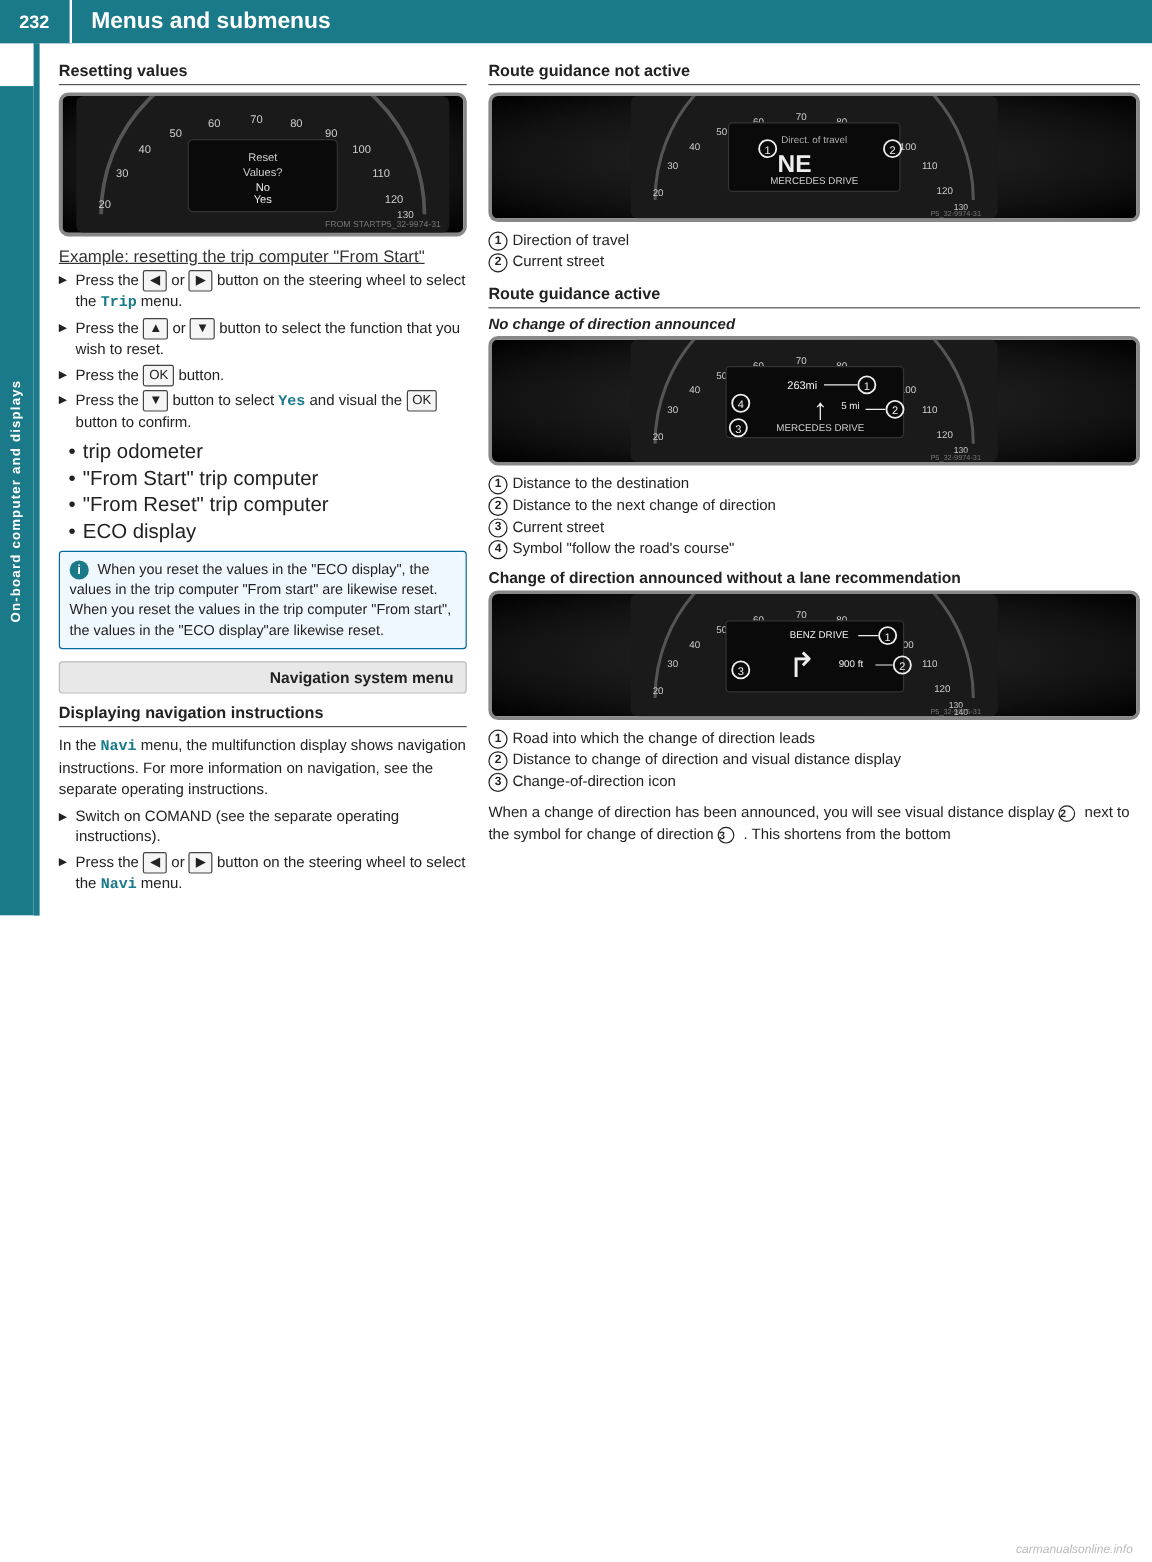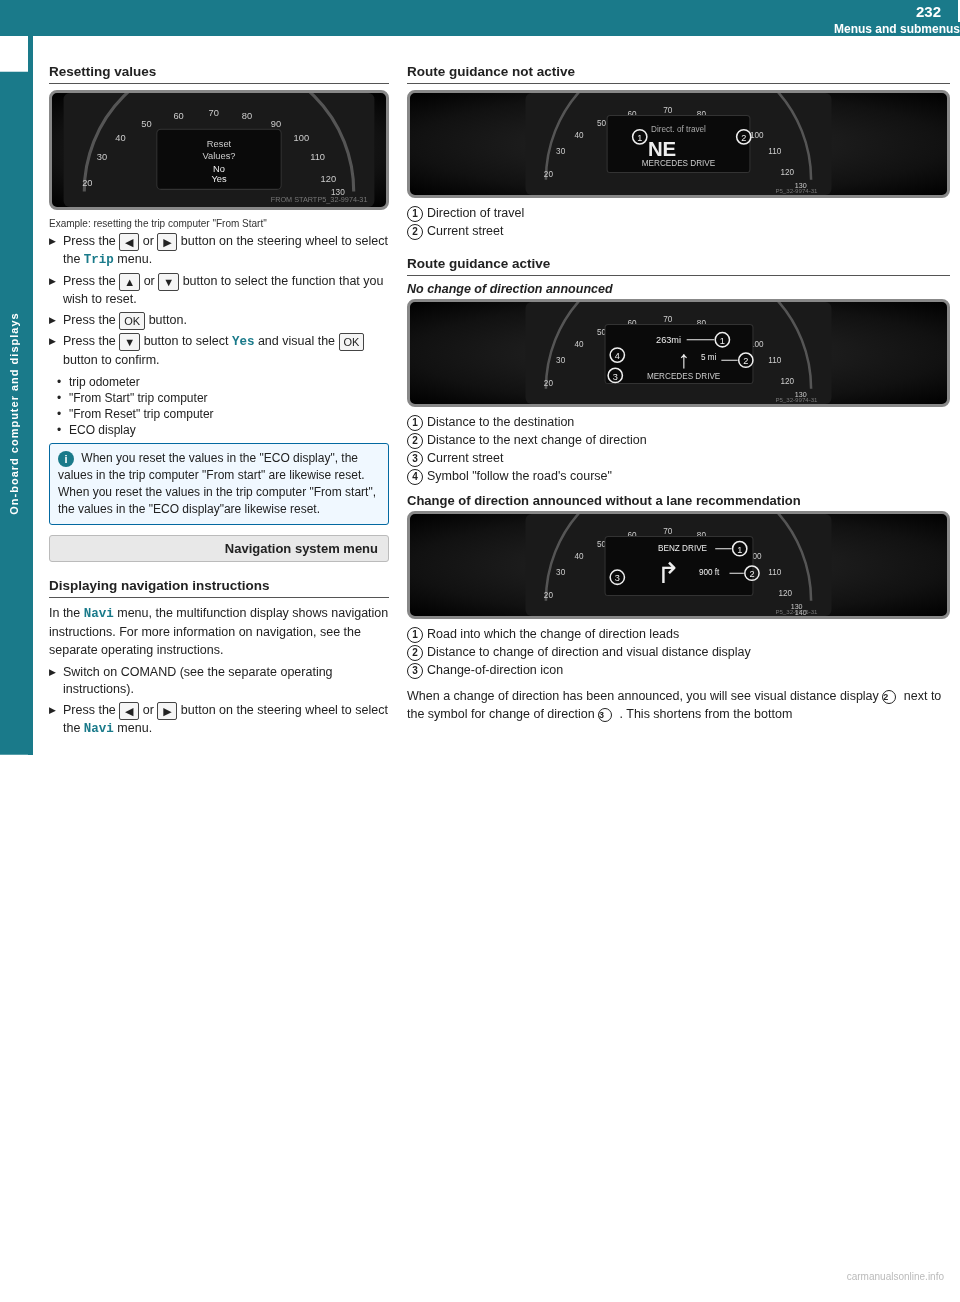--- a/index.html
+++ b/index.html
@@ -10,40 +10,39 @@
       font-size: 13px;
       background: #fff;
       color: #222;
     }
 
     
     .header-bar {
       background: #1a7a8a;
       color: #fff;
       display: flex;
-      align-items: flex-end;
+      align-items: center;
       height: 36px;
       padding: 0 0 0 0;
-      flex-direction: column;
     }
     .page-number-box {
       background: #1a7a8a;
       color: #fff;
       font-weight: bold;
       font-size: 15px;
       padding: 0 16px;
       height: 100%;
       display: flex;
       align-items: center;
       border-right: 2px solid #fff;
       min-width: 60px;
     }
     .header-title {
       font-weight: bold;
-      font-size: 12px;
+      font-size: 19px;
       padding-left: 16px;
     }
 
     
     .sidebar-label {
       position: absolute;
       left: 0;
       top: 36px;
       width: 28px;
       background: #1a7a8a;
@@ -75,21 +74,21 @@
     .right-column {
       flex: 1;
       min-width: 0;
     }
 
     
     .section-title {
       font-weight: bold;
       font-size: 13.5px;
       margin-bottom: 4px;
-      margin-top: 16px;
+      margin-top: 3px;
     }
     .section-divider {
       border: none;
       border-top: 1.5px solid #555;
       margin-bottom: 6px;
     }
 
     
     .speedo-container {
       width: 100%;
@@ -114,23 +113,24 @@
 
     
     .speedo-svg {
       position: absolute;
       top: 0; left: 0;
       width: 100%; height: 100%;
     }
 
     
     .img-caption {
-      font-size: 10px;
+      font-size: 14px;
       color: #333;
       margin-bottom: 4px;
+      text-decoration: underline;
     }
 
     
     .arrow-list {
       list-style: none;
       padding: 0;
       margin: 0 0 6px 0;
     }
     .arrow-list li {
       padding-left: 14px;
@@ -150,21 +150,21 @@
 
     .bullet-list {
       list-style: none;
       padding: 0;
       margin: 0 0 6px 8px;
     }
     .bullet-list li {
       padding-left: 12px;
       position: relative;
       margin-bottom: 2px;
-      font-size: 12px;
+      font-size: 17px;
     }
     .bullet-list li::before {
       content: "•";
       position: absolute;
       left: 0;
     }
 
     
     .btn-box {
       display: inline-block;
@@ -606,13 +606,13 @@
         </p>
 
       </div>
 
     </div>
 
   </div>
 
 </div>
 
-<div style="position:fixed; bottom:20px; right:16px; font-size:10px; color:#bbb;">carmanualsonline.info</div>
+<div style="position:fixed; bottom:5px; right:16px; font-size:10px; color:#bbb;font-style:italic;">carmanualsonline.info</div>
 
 </body></html>

